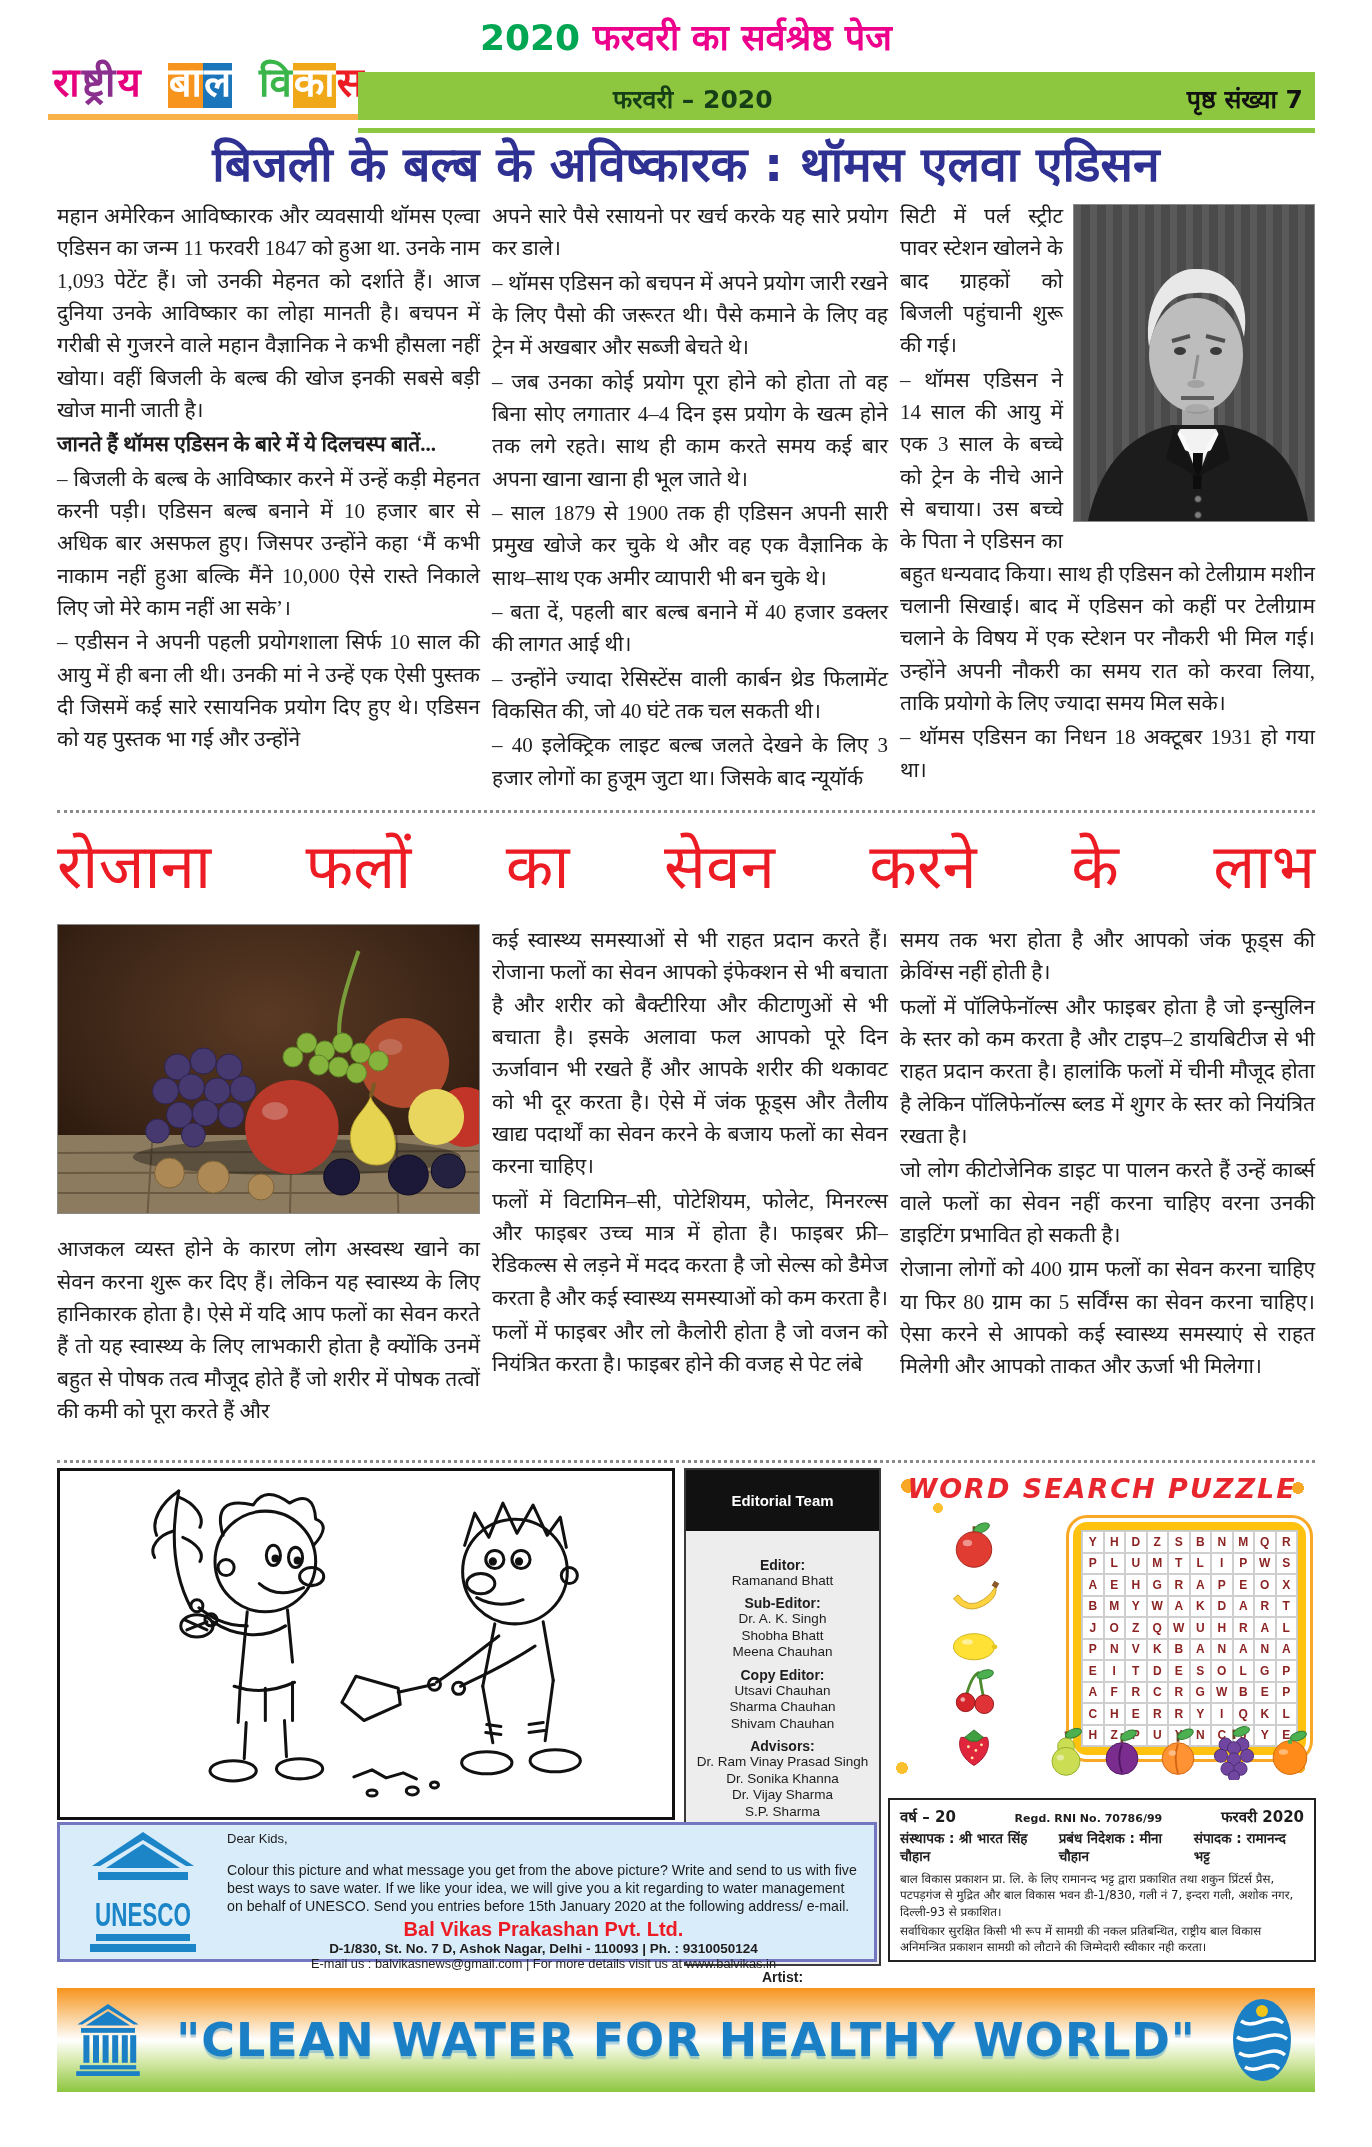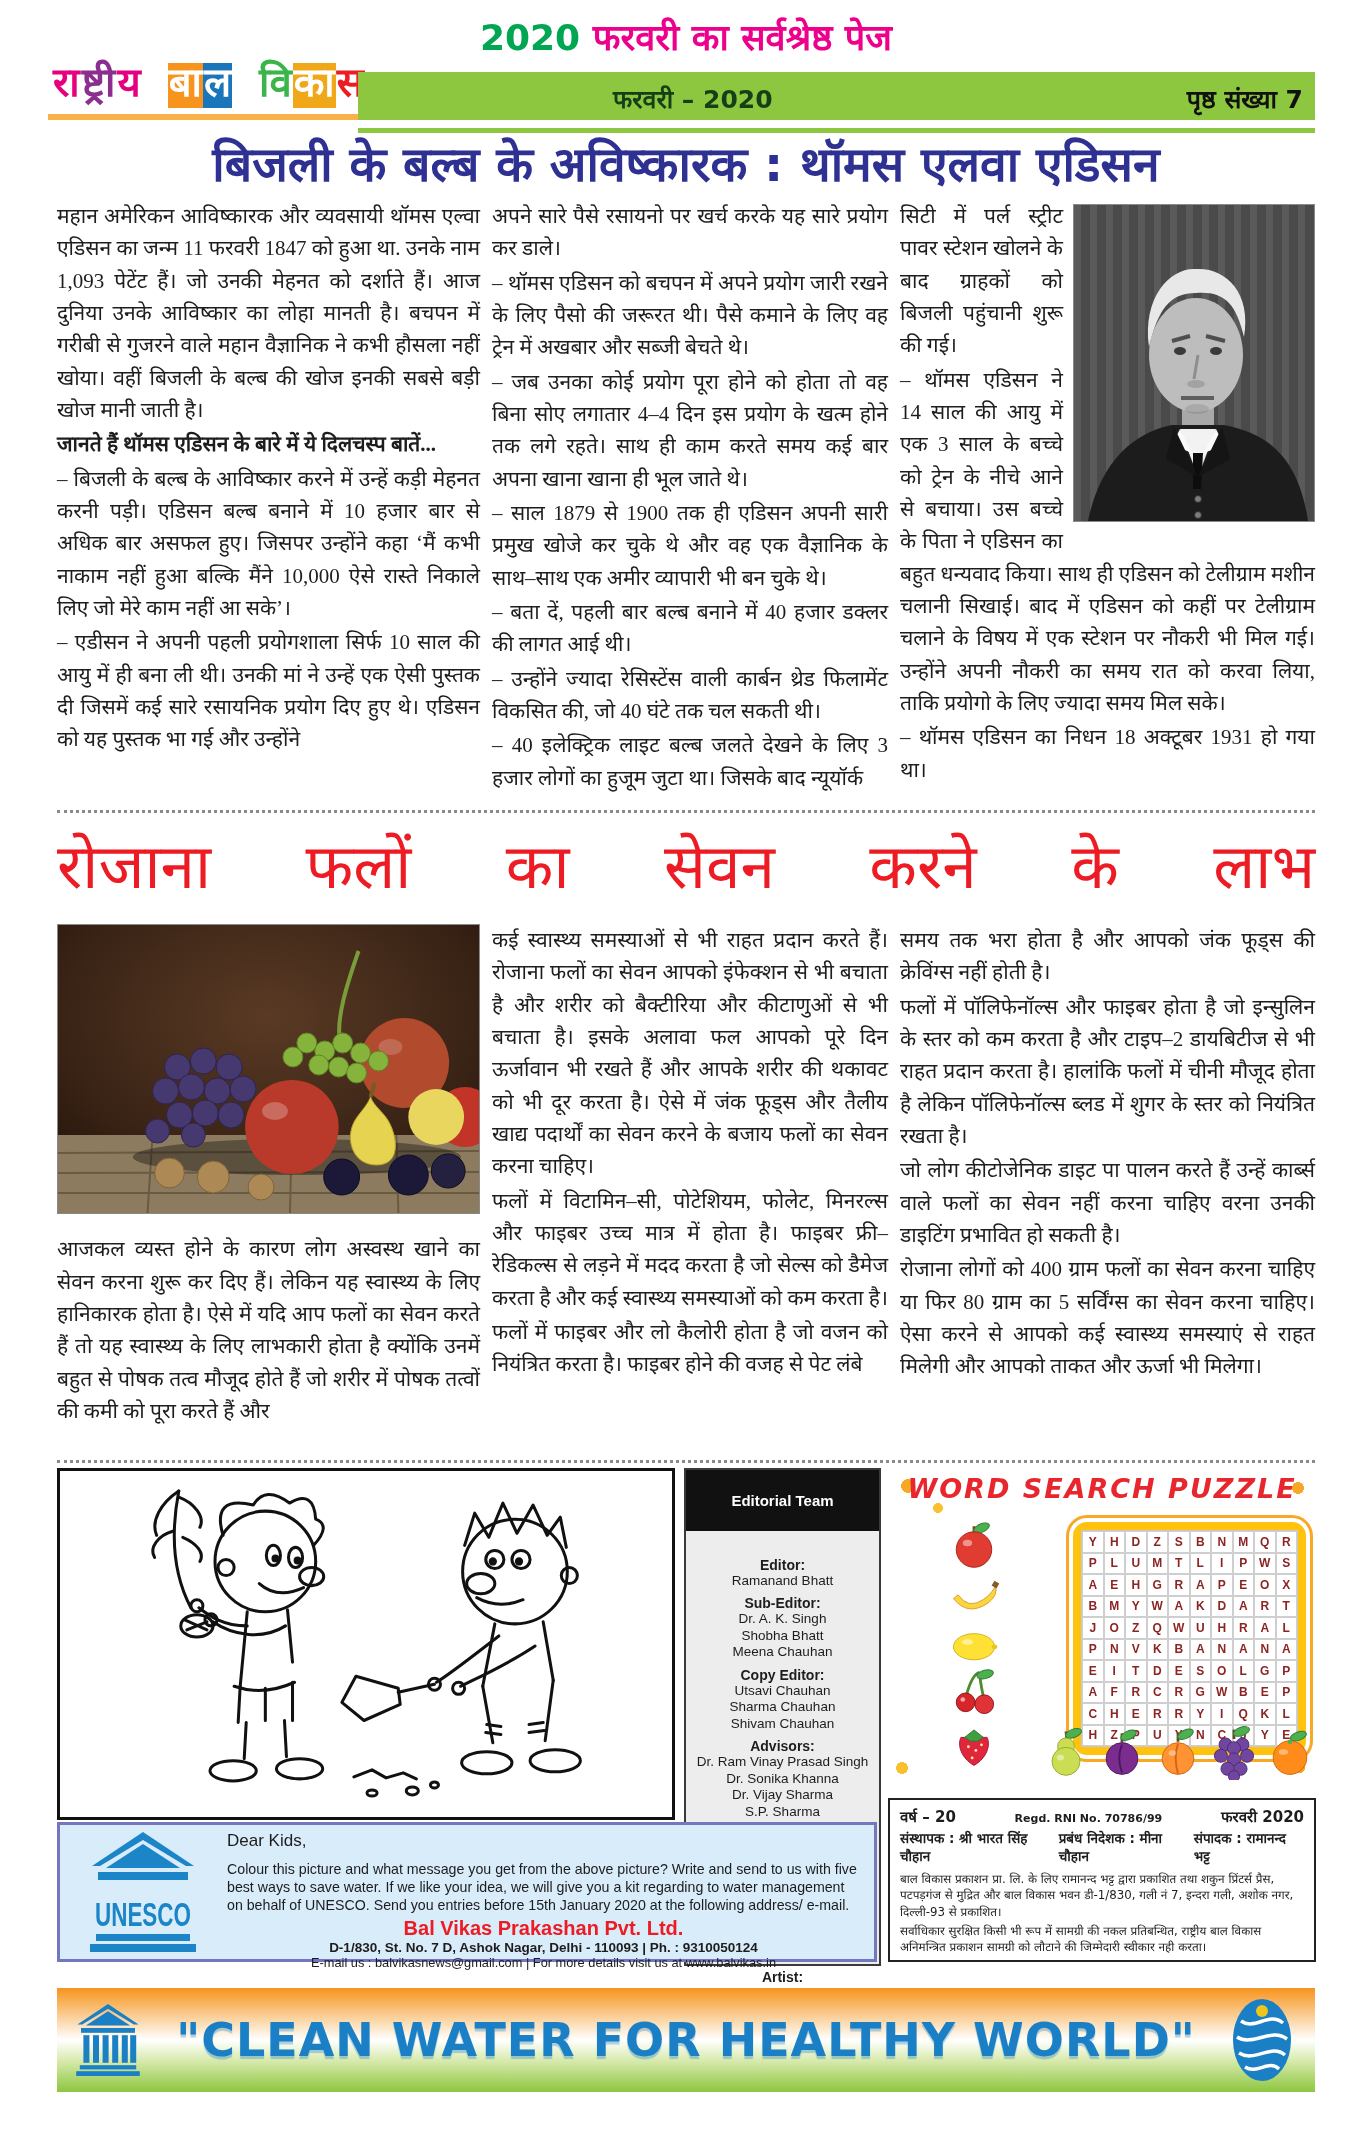--- a/index.html
+++ b/index.html
@@ -86,21 +86,21 @@
   .imp-row1{display:flex;justify-content:space-between;align-items:baseline;font-size:15px;font-weight:bold;}
   .imp-regd{font-size:11px;}
   .imp-row2{display:flex;justify-content:space-between;font-size:13.5px;font-weight:bold;margin-top:3px;}
   .imp-body{font-size:11.8px;line-height:1.38;margin-top:6px;}
   .imp-body p{margin:0 0 3px 0;}
 
   .unesco-box{position:absolute;left:57px;top:1822px;width:820px;height:140px;background:#d8ecfa;
               border:3px solid #7377c0;box-sizing:border-box;display:flex;}
   .un-logo{width:165px;display:flex;align-items:center;justify-content:center;}
   .un-text{flex:1;padding:6px 14px 4px 2px;font-family:"Liberation Sans","DejaVu Sans",sans-serif;}
-  .un-dear{font-size:17px;margin-bottom:9px;}
+  .un-dear{font-size:13px;margin-bottom:15px;}
   .un-body{font-size:14.2px;line-height:1.28;}
   .un-company{text-align:center;color:#ed1c24;font-weight:bold;font-size:20px;margin-top:2px;}
   .un-address{text-align:center;font-weight:bold;font-size:13.5px;}
   .un-contact{text-align:center;font-size:12.8px;}
 
   .footer-banner{position:absolute;left:57px;top:1988px;width:1258px;height:104px;
       background:linear-gradient(to bottom,#f7941d 0%,#fbd9ac 32%,#ffffff 50%,#dcecb4 68%,#8dc63f 100%);
       display:flex;align-items:center;}
   .fb-slogan{flex:1;text-align:center;font-family:"DejaVu Sans",sans-serif;font-weight:800;
              font-size:46px;color:#1a7fc4;text-shadow:0 3px 1px rgba(26,127,196,.35);letter-spacing:1px;}

